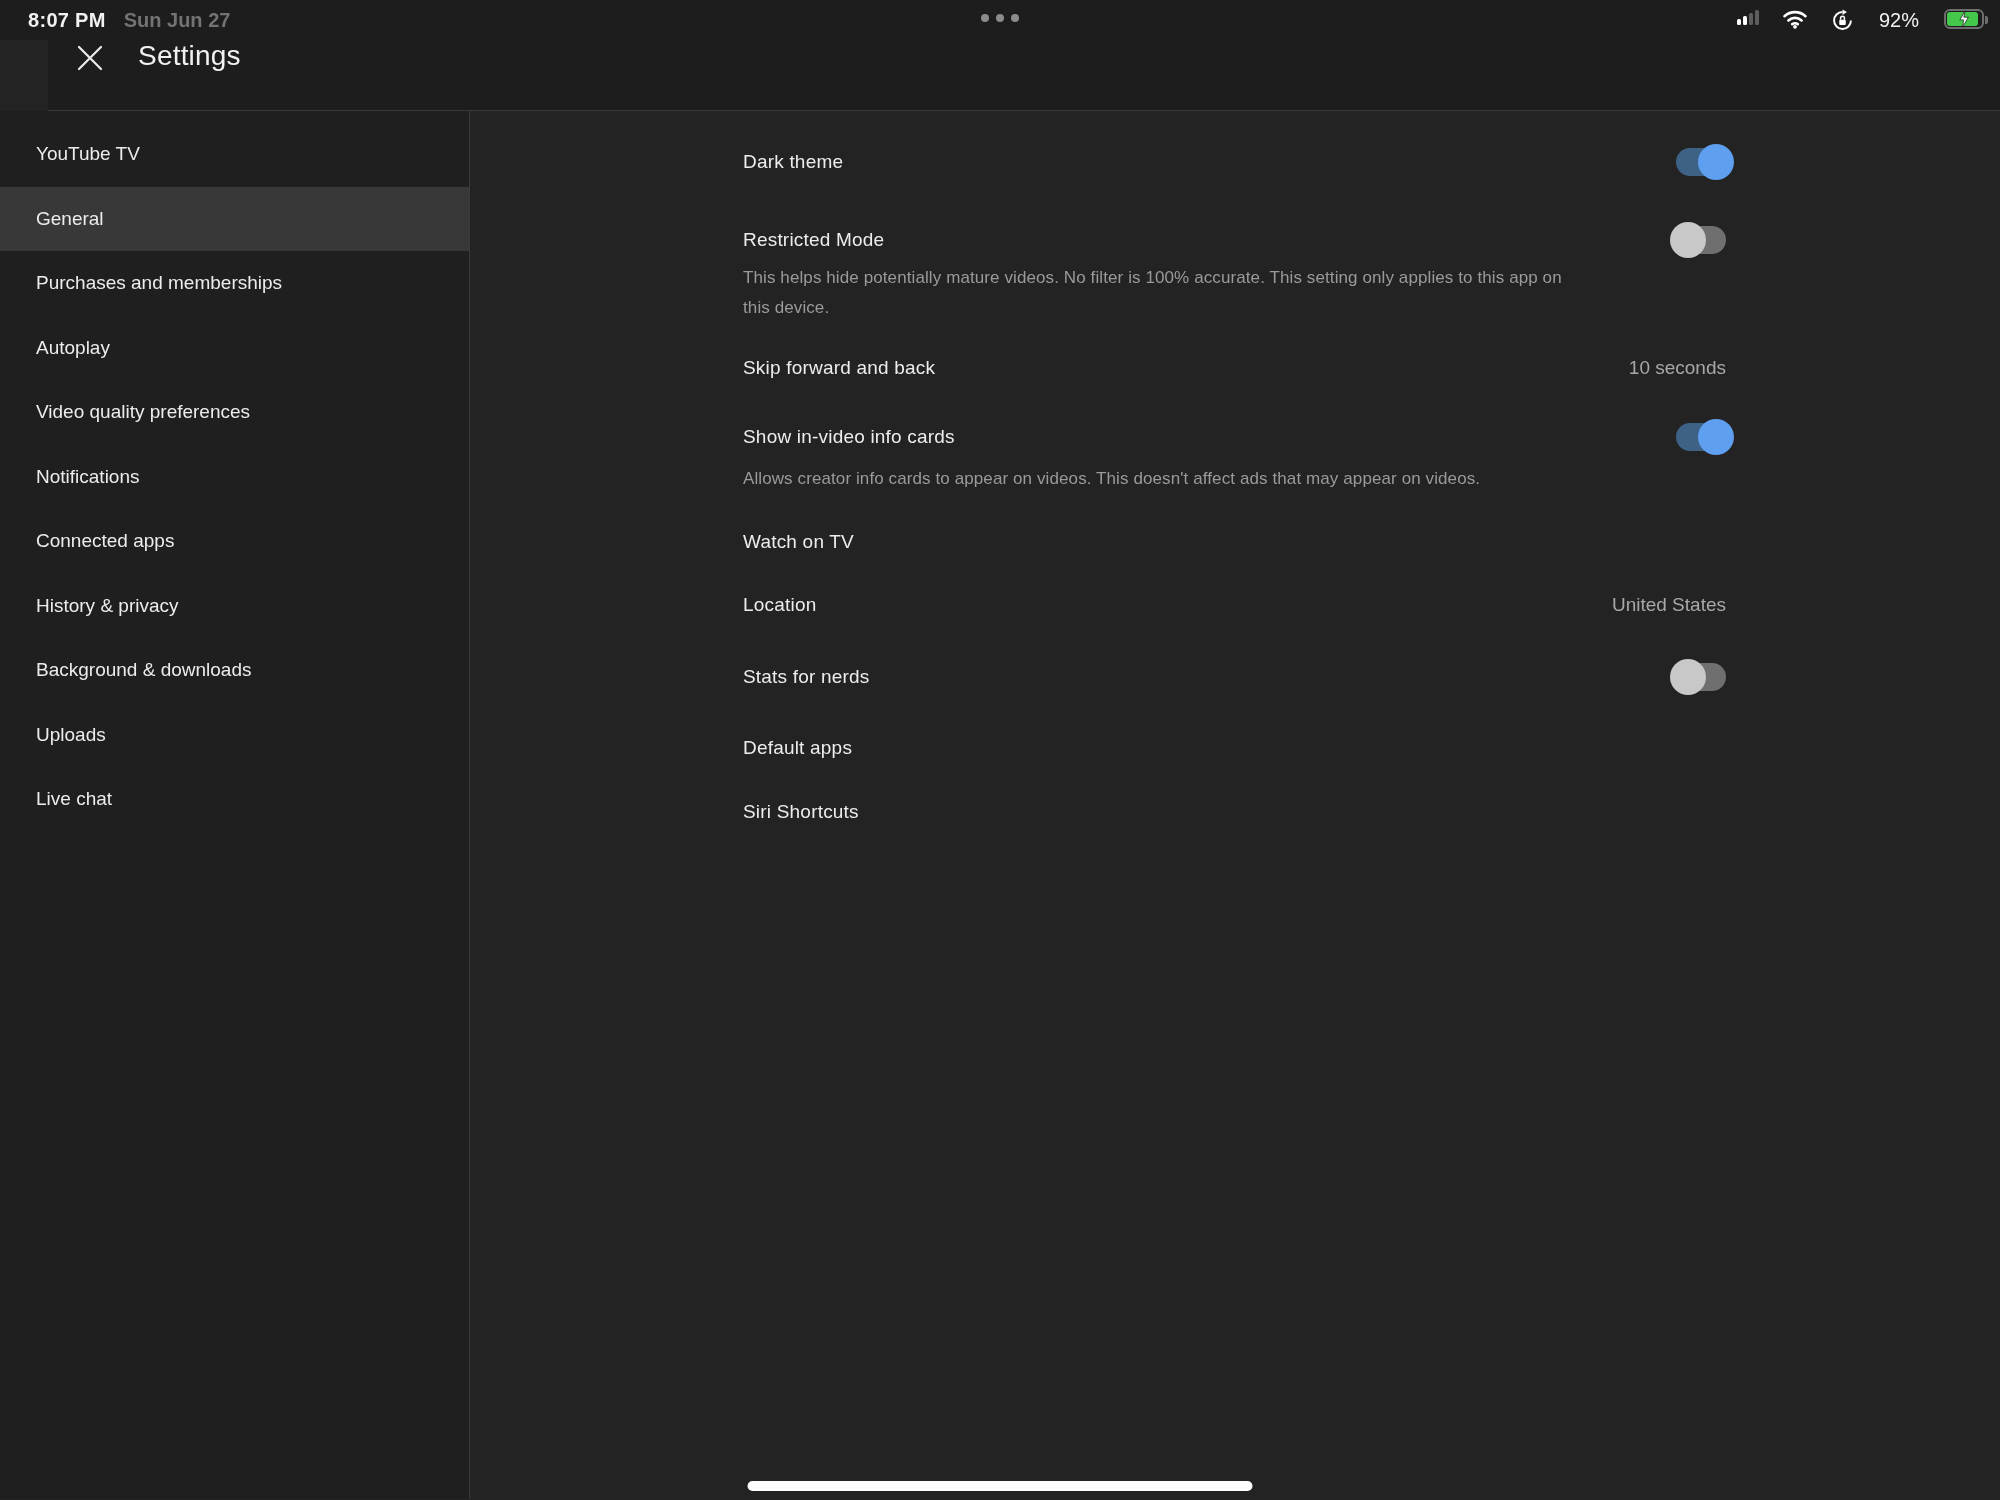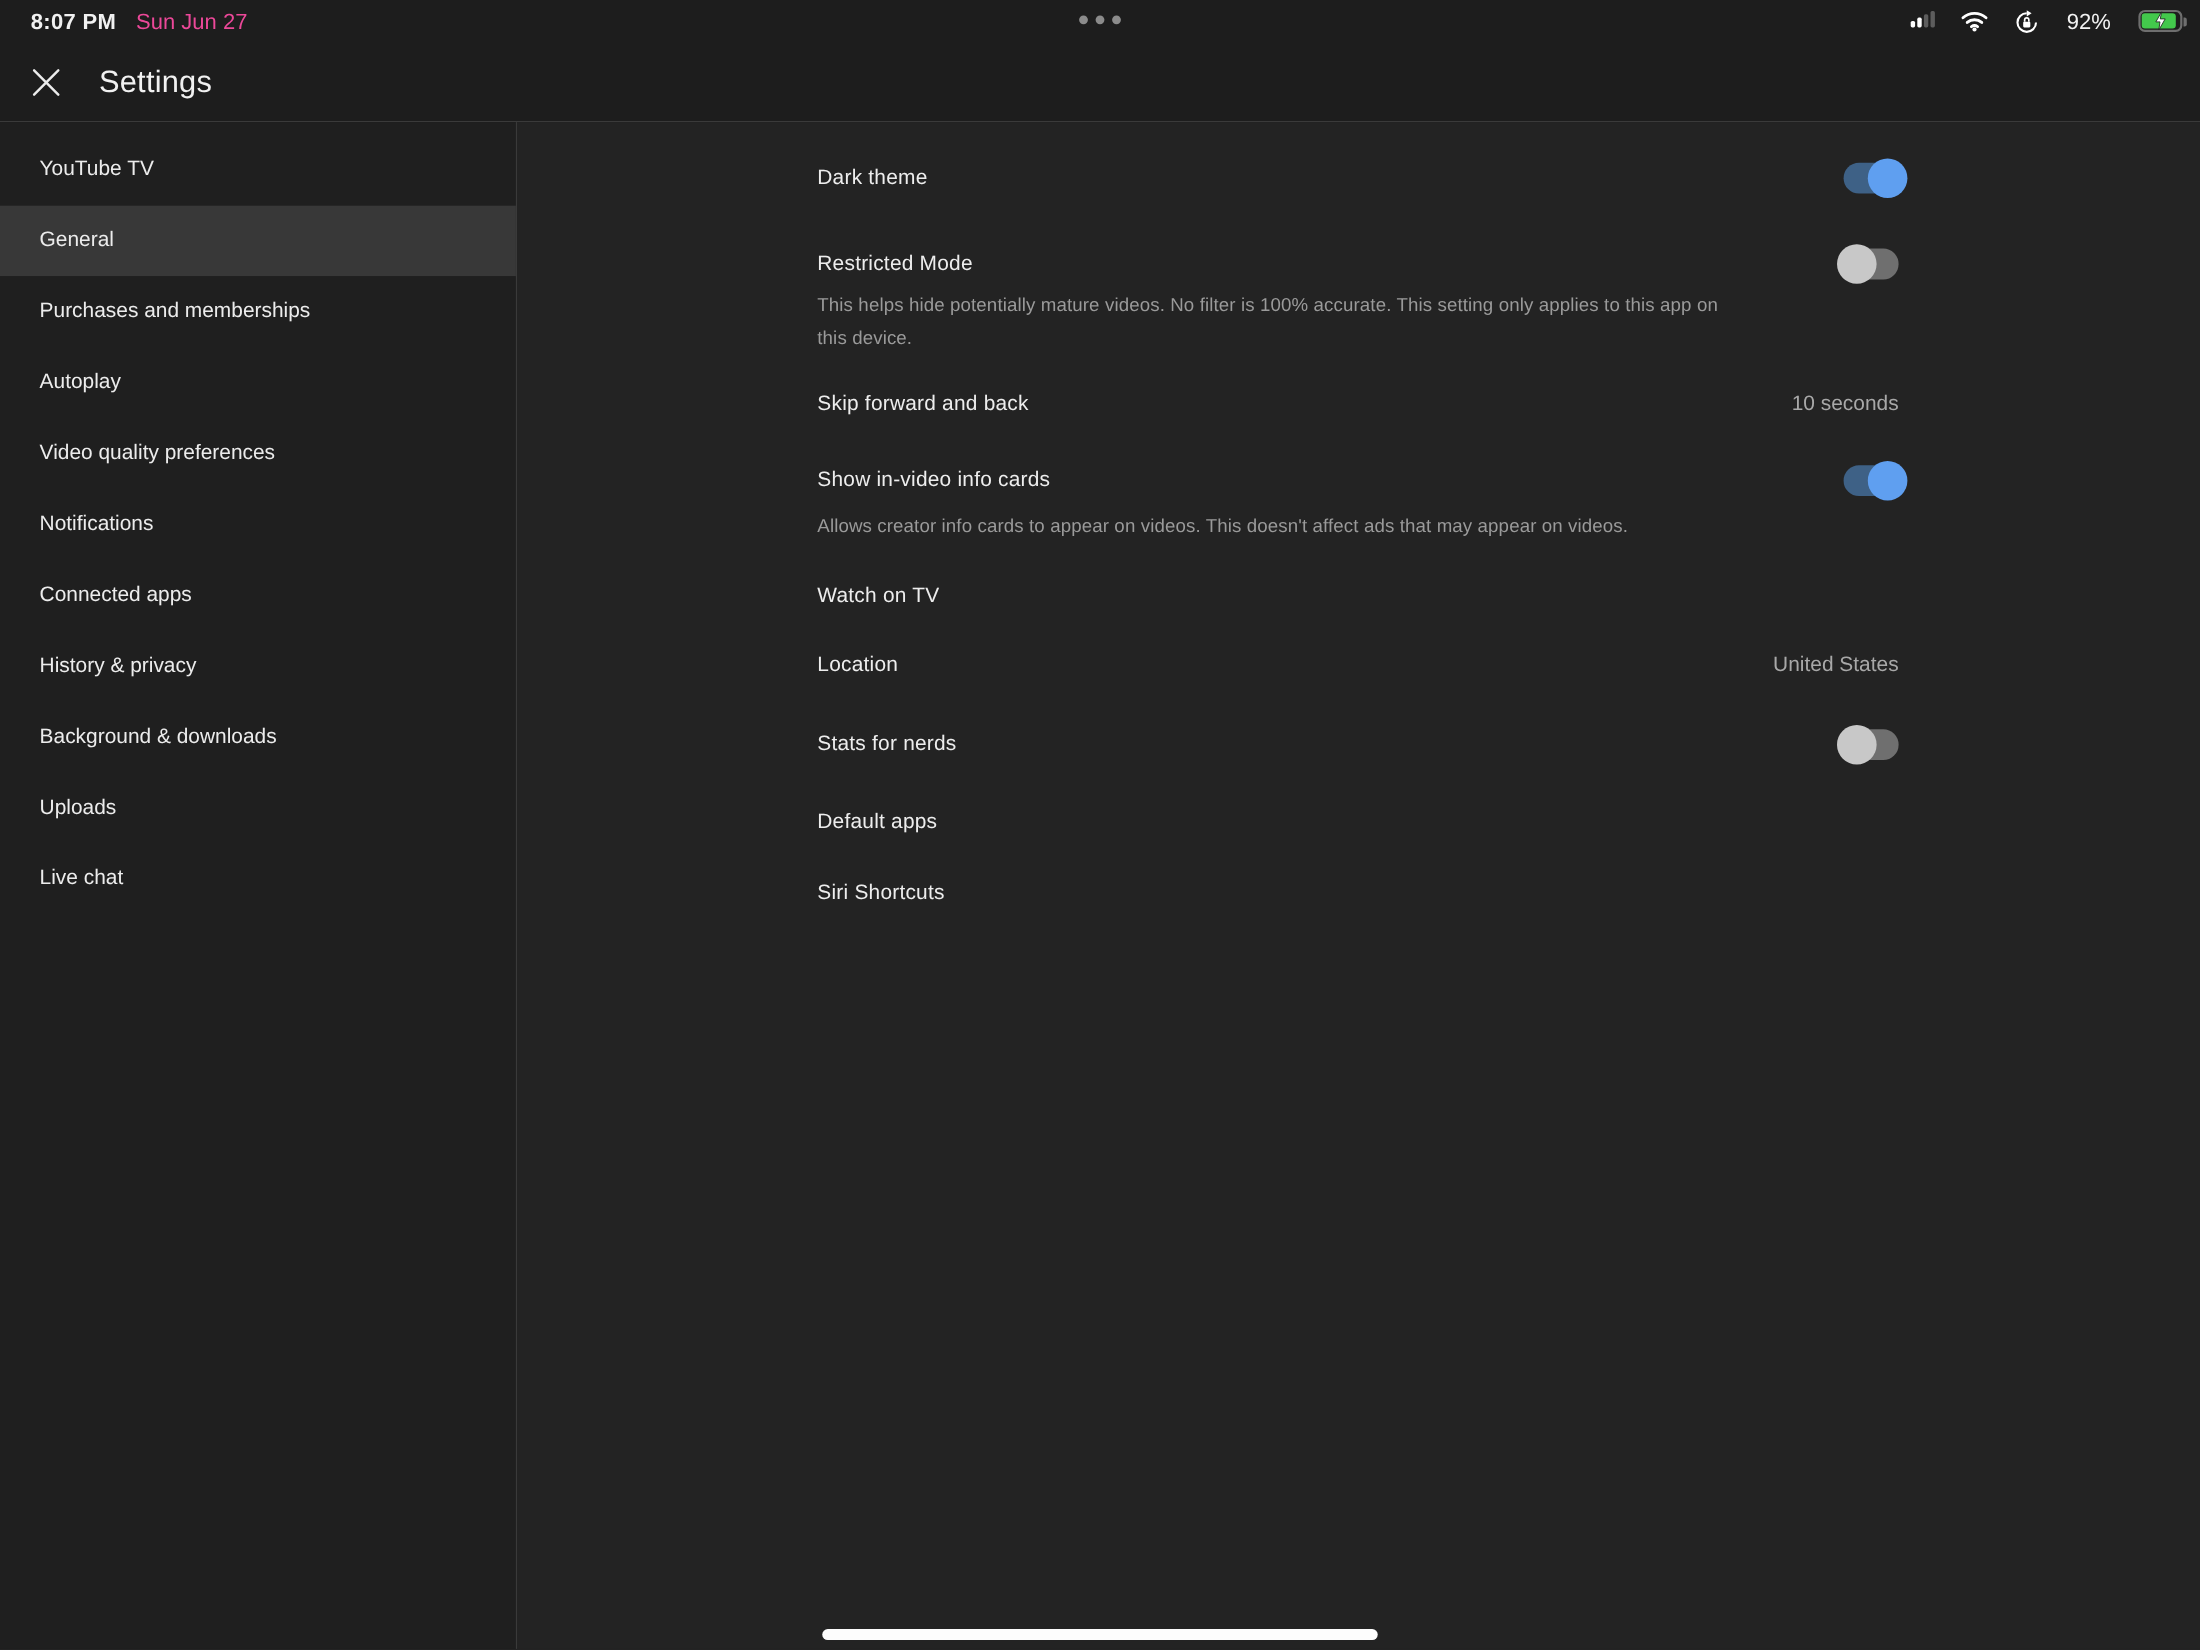--- a/index.html
+++ b/index.html
@@ -30,21 +30,21 @@
     height:40px;
     background:var(--bg-top);
     display:flex;
     align-items:center;
     justify-content:space-between;
     padding:0 16px 0 28px;
     position:relative;
   }
   .status-left{display:flex;align-items:baseline;gap:18px;font-size:20px;}
   .status-time{font-weight:700;letter-spacing:.3px;}
-  .status-date{font-weight:400;color:#ec4899;}
+  .status-date{font-weight:700;color:#737373;}
   .app-switcher-dots{
     position:absolute;left:50%;top:14px;transform:translateX(-50%);
     display:flex;gap:7px;
   }
   .app-switcher-dots span{width:8px;height:8px;border-radius:50%;background:#8b8b8b;display:block;}
   .status-right{display:flex;align-items:flex-start;gap:23px;}
   .signal-bars{display:flex;align-items:flex-end;gap:2px;height:16px;}
   .signal-bars i{width:4px;border-radius:1.5px;display:block;}
   .signal-bars i:nth-child(1){height:6px;background:#fff;}
   .signal-bars i:nth-child(2){height:9px;background:#fff;}
@@ -58,21 +58,21 @@
   .battery::after{
     content:"";position:absolute;right:-6px;top:5px;width:3px;height:8px;
     background:#6e6e6e;border-radius:0 2px 2px 0;
   }
   .battery-fill{height:100%;border-radius:3px;background:var(--battery-green);}
   .battery-bolt{position:absolute;left:50%;top:50%;transform:translate(-50%,-50%);}
   
   .app-header{
     height:71px;background:var(--bg-top);
     border-bottom:1px solid var(--hairline);
-    display:flex;align-items:center;padding:0 0 0 24px;
+    display:flex;align-items:flex-start;padding:0 0 0 24px;margin-left:48px;
   }
   .close-btn{width:36px;height:36px;display:flex;align-items:center;justify-content:center;cursor:pointer;}
   .app-title{font-size:28px;font-weight:400;margin-left:30px;letter-spacing:.2px;}
   
   .content{display:flex;height:1388px;}
   .sidebar{
     width:470px;background:var(--bg-sidebar);
     border-right:1px solid var(--hairline);
     padding-top:11px;flex-shrink:0;
   }

